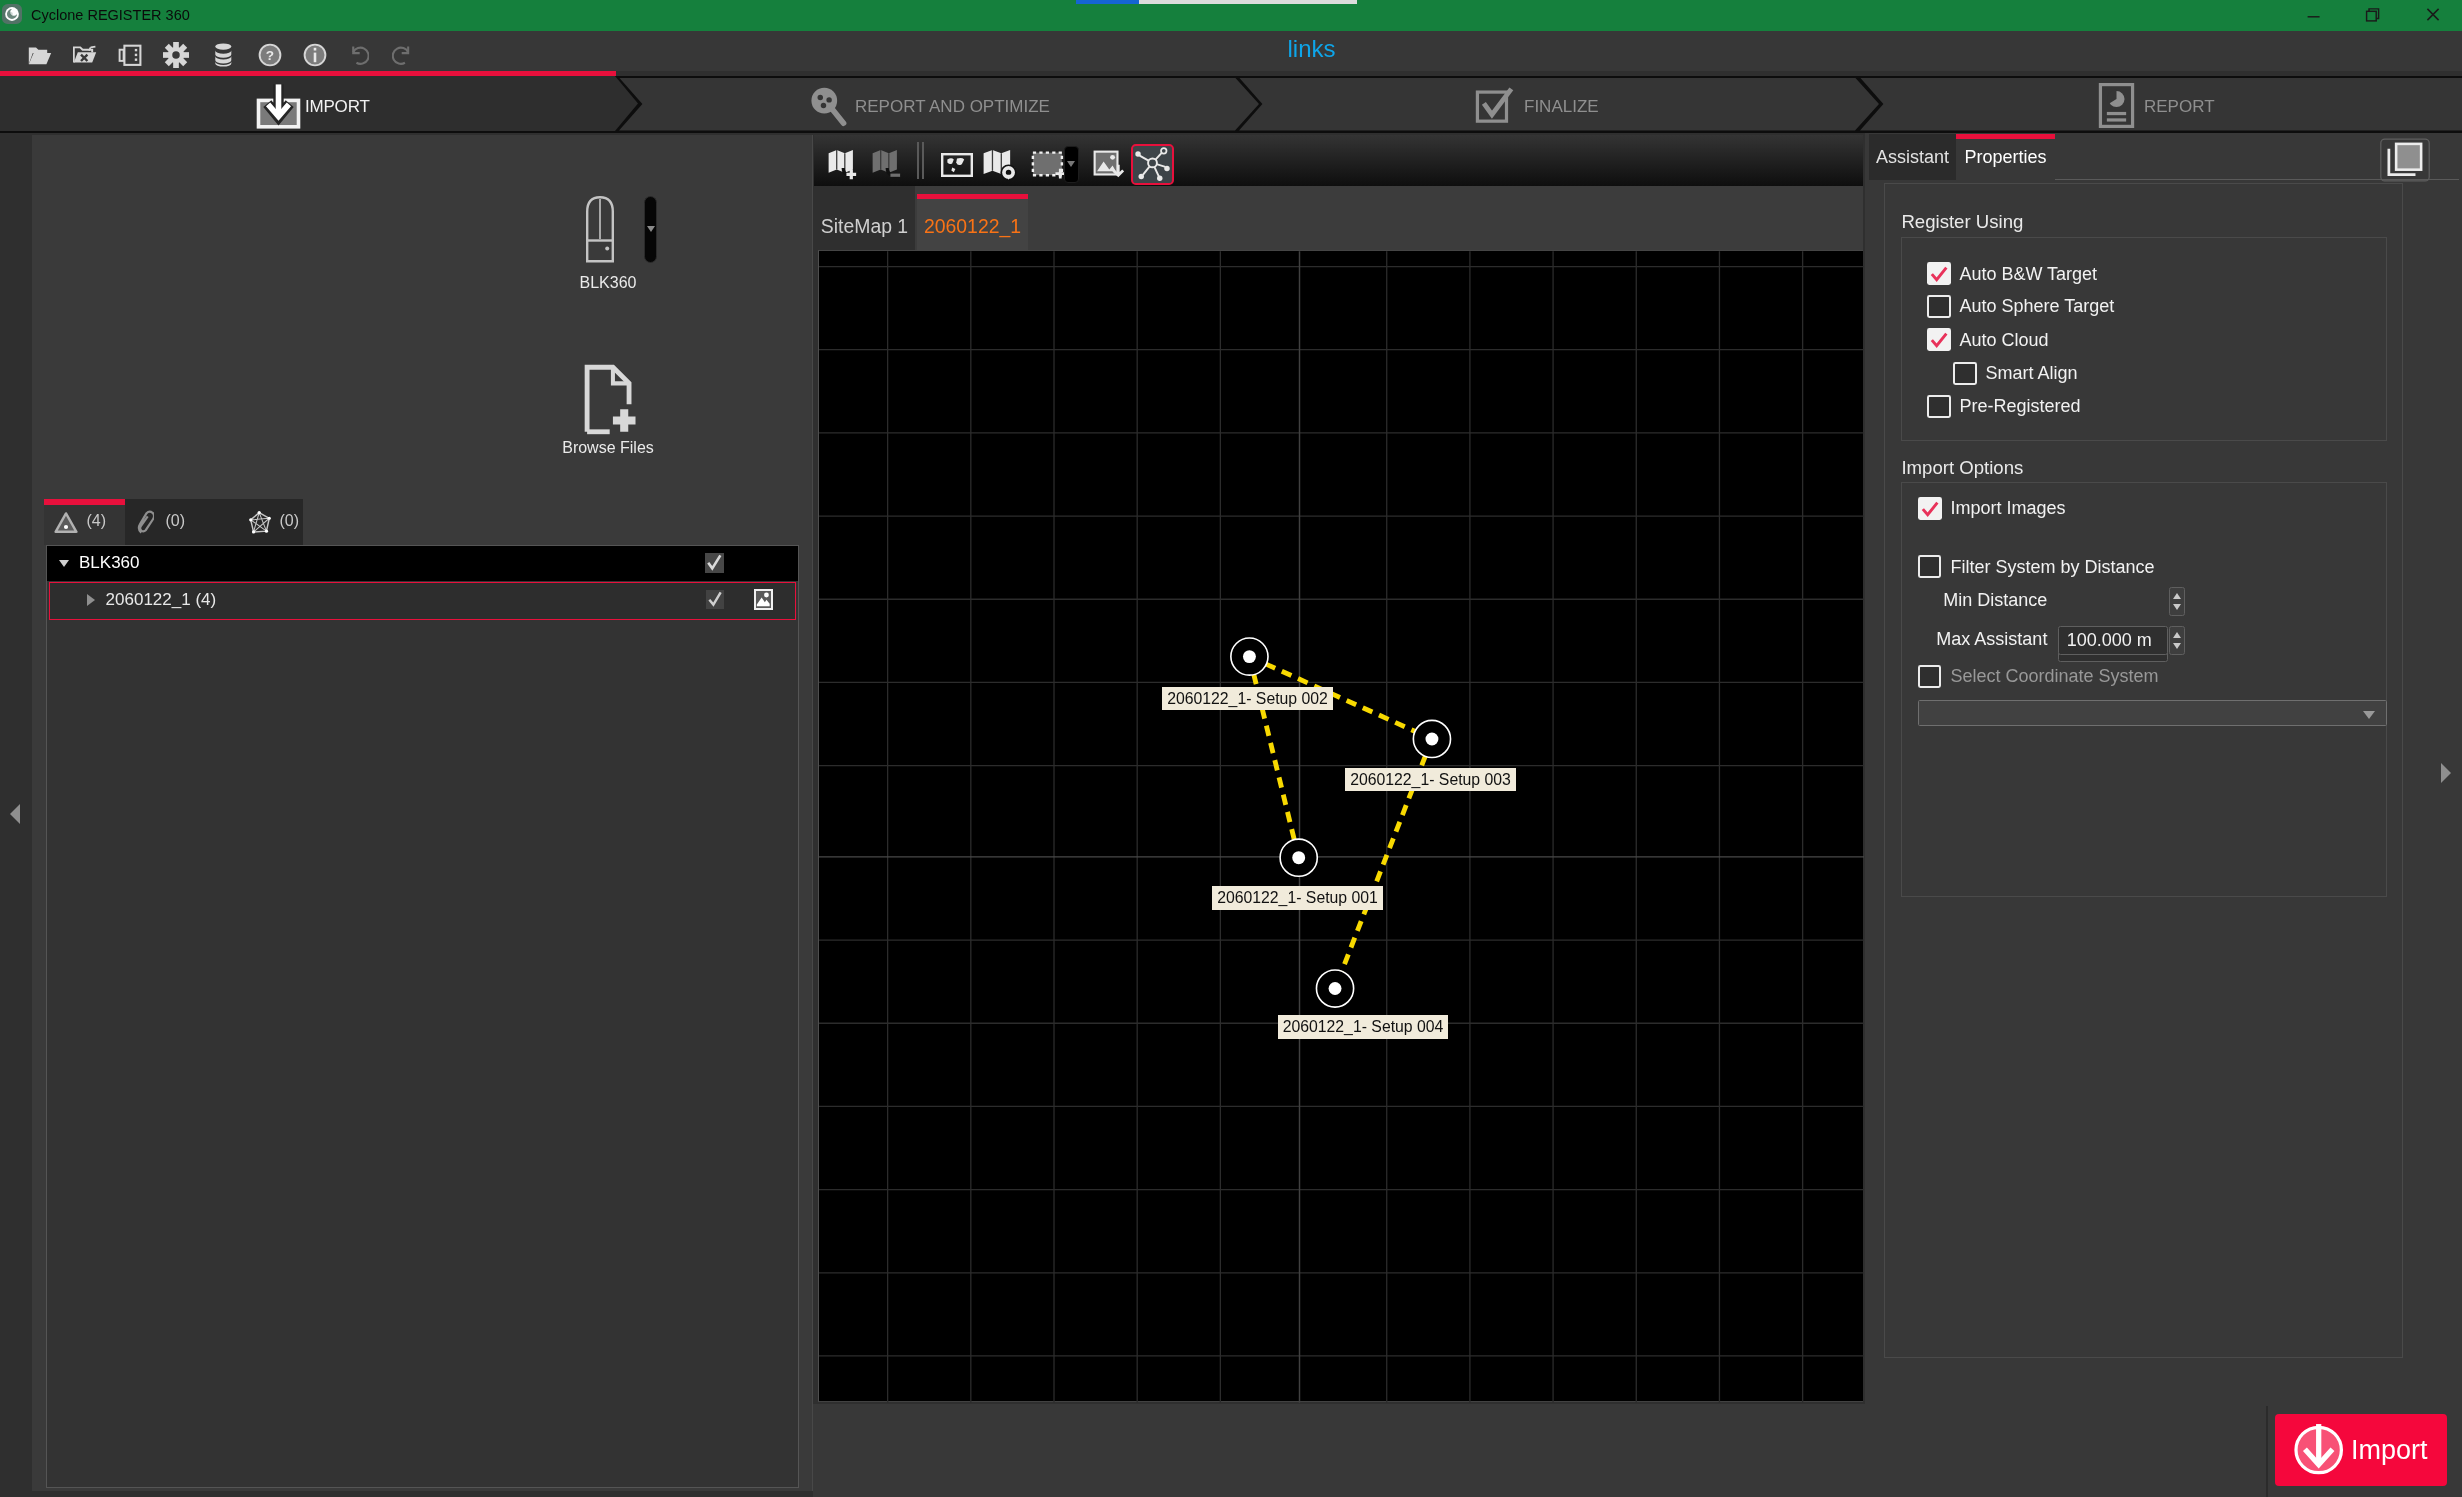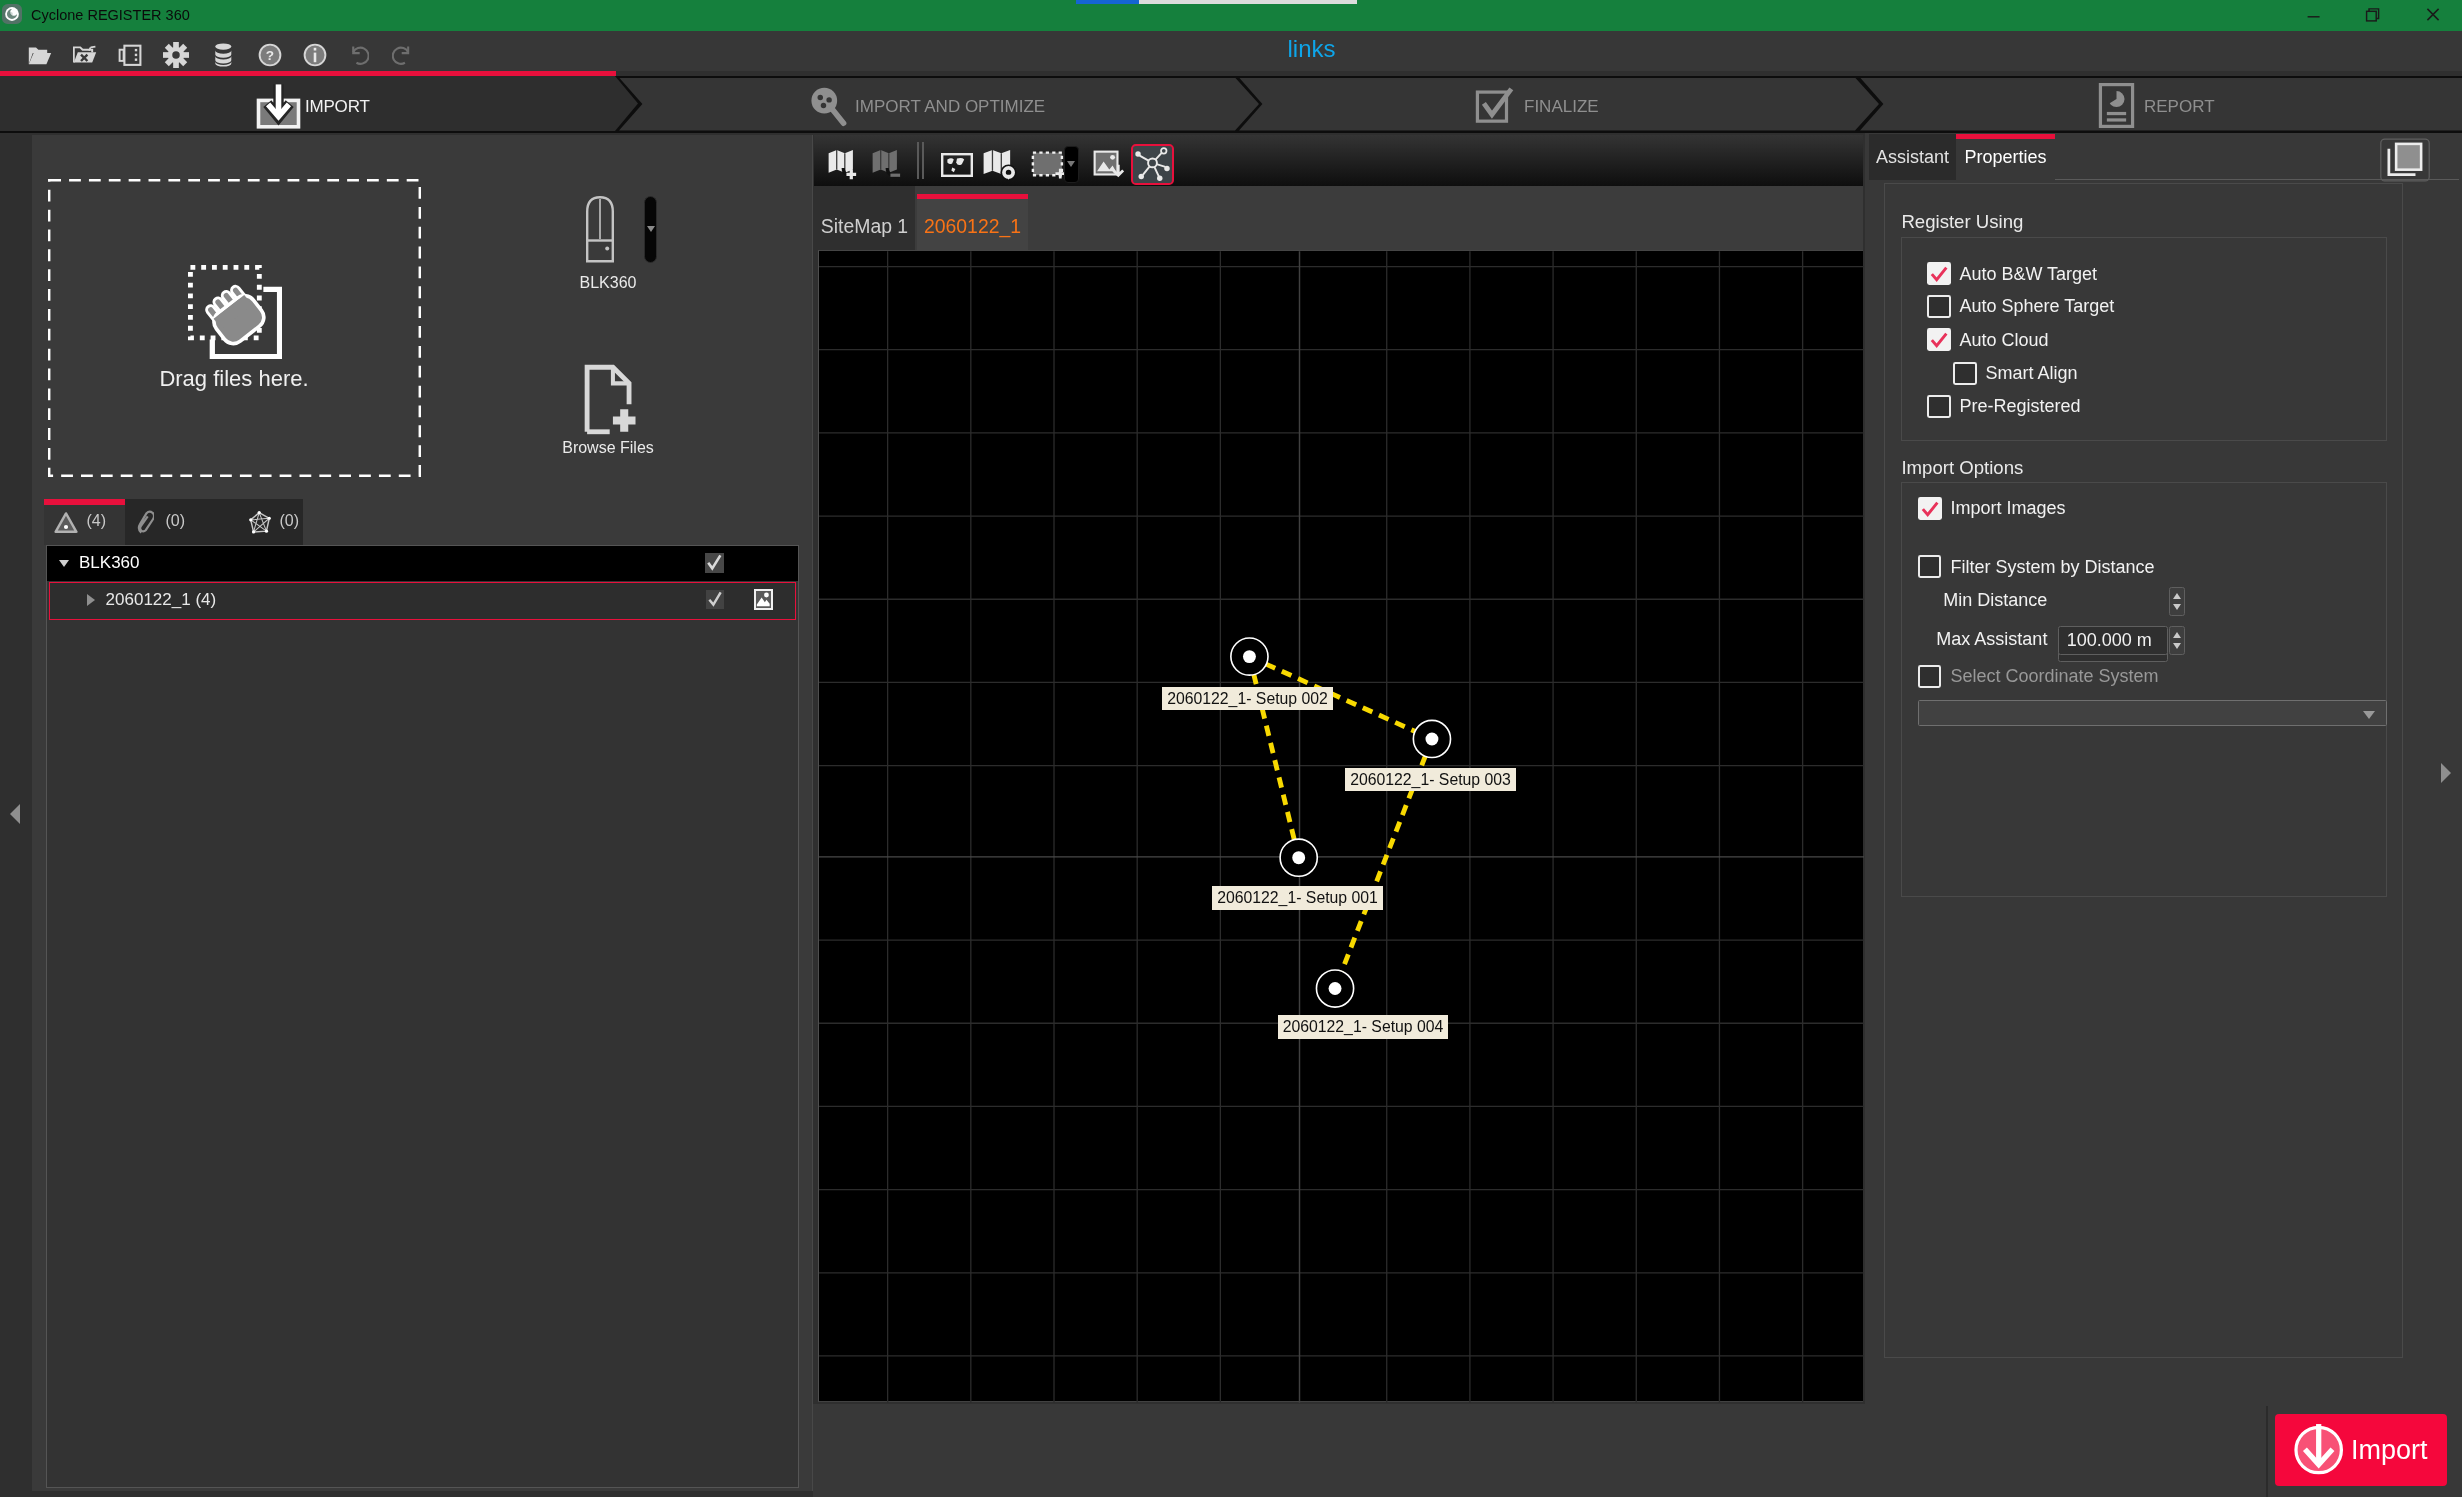--- a/index.html
+++ b/index.html
@@ -121,58 +121,40 @@
   </svg>
   <div class="abs" style="left:305px;top:21px;font-size:17px;letter-spacing:-0.2px;color:#f2f2f2;">IMPORT</div>
 
   <svg class="abs" style="left:805px;top:6.5px;" width="45" height="45" viewBox="0 0 56 56">
     <circle cx="24" cy="22" r="16" fill="#8f8f8f"></circle>
     <line x1="35" y1="34" x2="48" y2="50" stroke="#8f8f8f" stroke-width="7" stroke-linecap="round"></line>
     <circle cx="19" cy="18" r="3.4" fill="#353535"></circle>
       <circle cx="30" cy="21" r="3.4" fill="#353535"></circle>
       <circle cx="23" cy="28" r="3.4" fill="#353535"></circle>
   </svg>
-  <div class="abs" style="left:855px;top:21px;font-size:17px;color:#8f8f8f;">IMPORT AND OPTIMIZE</div>
+  <div class="abs" style="left:855px;top:21px;font-size:17px;color:#8f8f8f;">REPORT AND OPTIMIZE</div>
 
   <svg class="abs" style="left:1474px;top:8px;" width="44" height="42" viewBox="0 0 54 52">
     <rect x="4" y="10" width="36" height="36" fill="none" stroke="#8f8f8f" stroke-width="4"></rect>
     <path d="M12 24 L22 38 L46 6" fill="none" stroke="#8f8f8f" stroke-width="6"></path>
   </svg>
   <div class="abs" style="left:1524px;top:21px;font-size:17px;color:#8f8f8f;">FINALIZE</div>
 
   <svg class="abs" style="left:2097px;top:6.5px;" width="39" height="45" viewBox="0 0 48 56">
     <rect x="4" y="2" width="40" height="52" fill="none" stroke="#8f8f8f" stroke-width="4"></rect>
     <circle cx="24" cy="20" r="10" fill="#8f8f8f"></circle>
     <path d="M24 20 L24 8 A12 12 0 0 0 14 26 z" fill="#353535"></path>
     <line x1="12" y1="38" x2="36" y2="38" stroke="#8f8f8f" stroke-width="4"></line>
     <line x1="12" y1="46" x2="36" y2="46" stroke="#8f8f8f" stroke-width="4"></line>
   </svg>
   <div class="abs" style="left:2144px;top:21px;font-size:17px;color:#8f8f8f;">REPORT</div>
 </div>
 
 <div class="abs" style="left:31.5px;top:135px;width:781px;height:1356px;background:#3a3a3a;border-right:1.6px solid #484848;" id="leftpanel">
 
-  <div class="abs" style="left:16px;top:44px;width:373px;height:298px;">
-    <svg class="abs" style="left:0;top:0;" width="373" height="298" viewBox="0 0 462 369">
-      <rect x="1.5" y="1.5" width="459" height="366" fill="none" stroke="#ffffff" stroke-width="3" stroke-dasharray="14.6 10"></rect>
-    </svg>
-    <svg class="abs" style="left:140px;top:86px;" width="94" height="94" viewBox="0 0 116 116">
-      <rect x="3" y="3" width="85" height="87" fill="none" stroke="#ffffff" stroke-width="6" stroke-dasharray="6 7.3"></rect>
-      <path d="M93 30 H113 V113 H30 V92" fill="none" stroke="#ffffff" stroke-width="6.5"></path>
-      <g transform="rotate(-38 63 66)">
-        <rect x="37" y="31" width="10" height="22" rx="5" fill="#8a8a8a" stroke="#ffffff" stroke-width="3.6"></rect>
-        <rect x="50" y="29" width="10" height="22" rx="5" fill="#8a8a8a" stroke="#ffffff" stroke-width="3.6"></rect>
-        <rect x="63" y="29" width="10" height="22" rx="5" fill="#8a8a8a" stroke="#ffffff" stroke-width="3.6"></rect>
-        <rect x="76" y="31" width="10" height="22" rx="5" fill="#8a8a8a" stroke="#ffffff" stroke-width="3.6"></rect>
-        <rect x="33" y="45" width="58" height="44" rx="14" fill="#8a8a8a" stroke="#ffffff" stroke-width="4.5"></rect>
-        <rect x="38" y="47" width="48" height="16" fill="#8a8a8a"></rect>
-      </g>
-    </svg>
-    <div class="abs" style="left:0;top:187px;width:100%;text-align:center;font-size:22px;color:#f0f0f0;">Drag files here.</div>
-  </div>
 
   <svg class="abs" style="left:552px;top:59px;" width="32" height="69" viewBox="0 0 40 86">
     <path d="M4 84 V22 q0 -18 16 -18 q16 0 16 18 v62 z" fill="none" stroke="#c4c4c4" stroke-width="3"></path>
     <path d="M4 58 h32" stroke="#c4c4c4" stroke-width="3"></path>
     <path d="M20 6 v50" stroke="#c4c4c4" stroke-width="2"></path>
     <circle cx="29" cy="68" r="2.5" fill="#c4c4c4"></circle>
   </svg>
   <div class="abs" style="left:612px;top:61px;width:13.7px;height:67px;background:#060606;border:0.8px solid #2a2a2a;border-radius:6.5px;">
     <div class="abs" style="left:2.4px;top:29px;width:0;height:0;border-left:4.8px solid transparent;border-right:4.8px solid transparent;border-top:6.5px solid #8a8a8a;"></div>
   </div>

